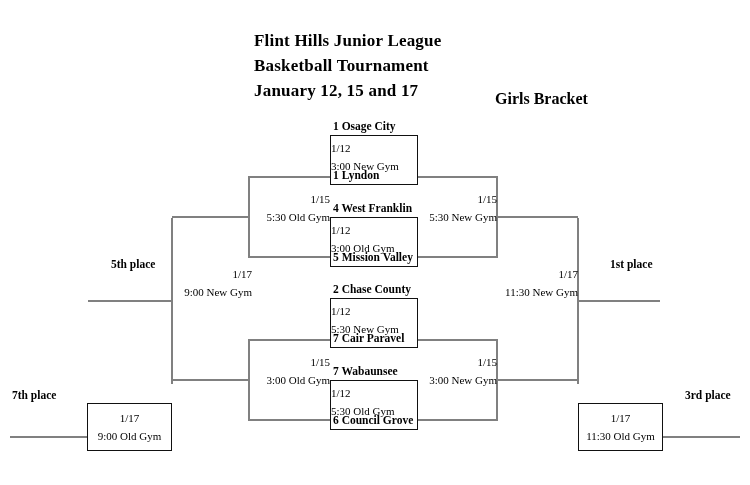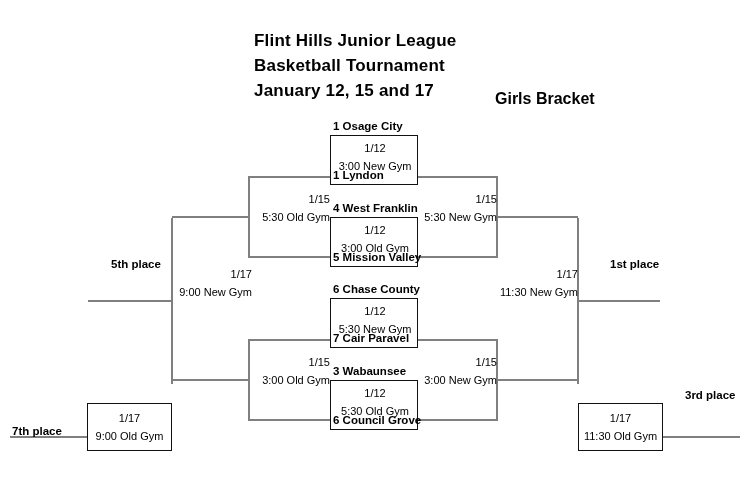--- a/index.html
+++ b/index.html
@@ -5,21 +5,21 @@
   html, body {
     margin: 0;
     padding: 0;
     background: #ffffff;
   }
   #page {
     position: relative;
     width: 750px;
     height: 485px;
     background: #ffffff;
-    font-family: Liberation Sans, sans-serif;
+    font-family: Liberation Serif, serif;
     color: #000000;
     overflow: hidden;
   }
   #bracket-lines {
     position: absolute;
     left: 0;
     top: 0;
     width: 750px;
     height: 485px;
   }
@@ -48,21 +48,20 @@
     width: 88px;
     height: 50px;
     border: 1.5px solid #111111;
     background: #ffffff;
     box-sizing: border-box;
   }
   .game-meta {
     position: absolute;
     left: 0;
     width: 88px;
-    text-align: center;
     font-size: 11px;
     white-space: nowrap;
   }
   .game-date { top: 6px; }
   .game-time { top: 24px; }
   .team {
     position: absolute;
     left: 2px;
     font-size: 11.5px;
     font-weight: bold;
@@ -150,28 +149,28 @@
   </div>
 
   <div class="game-box" style="left:330px; top:217px;">
     <div class="team team-top">4 West Franklin</div>
     <div class="game-meta game-date">1/12</div>
     <div class="game-meta game-time">3:00 Old Gym</div>
     <div class="team team-bottom">5 Mission Valley</div>
   </div>
 
   <div class="game-box" style="left:330px; top:298px;">
-    <div class="team team-top">6 Chase County</div>
+    <div class="team team-top">2 Chase County</div>
     <div class="game-meta game-date">1/12</div>
     <div class="game-meta game-time">5:30 New Gym</div>
     <div class="team team-bottom">7 Cair Paravel</div>
   </div>
 
   <div class="game-box" style="left:330px; top:380px;">
-    <div class="team team-top">3 Wabaunsee</div>
+    <div class="team team-top">7 Wabaunsee</div>
     <div class="game-meta game-date">1/12</div>
     <div class="game-meta game-time">5:30 Old Gym</div>
     <div class="team team-bottom">6 Council Grove</div>
   </div>
 
   <div class="round-label" style="left:249px; top:190px; width:81px;">
     <span class="rl-date">1/15</span>
     <span class="rl-time">5:30 Old Gym</span>
   </div>
 
@@ -196,21 +195,21 @@
   </div>
 
   <div class="round-label" style="left:494px; top:265px; width:84px;">
     <span class="rl-date">1/17</span>
     <span class="rl-time">11:30 New Gym</span>
   </div>
 
   <div class="place-label" style="left:92px; top:258px;padding-left:19px;">5th place</div>
   <div class="place-label" style="left:610px; top:258px;">1st place</div>
 
-  <div class="place-label" style="left:12px; top:389px;margin-top:36px;">7th place</div>
+  <div class="place-label" style="left:12px; top:389px;">7th place</div>
   <div class="place-box" style="left:87px; top:403px;">
     <span>1/17</span>
     <span>9:00 Old Gym</span>
   </div>
 
   <div class="place-label" style="left:685px; top:389px;">3rd place</div>
   <div class="place-box" style="left:578px; top:403px;">
     <span>1/17</span>
     <span>11:30 Old Gym</span>
   </div>

